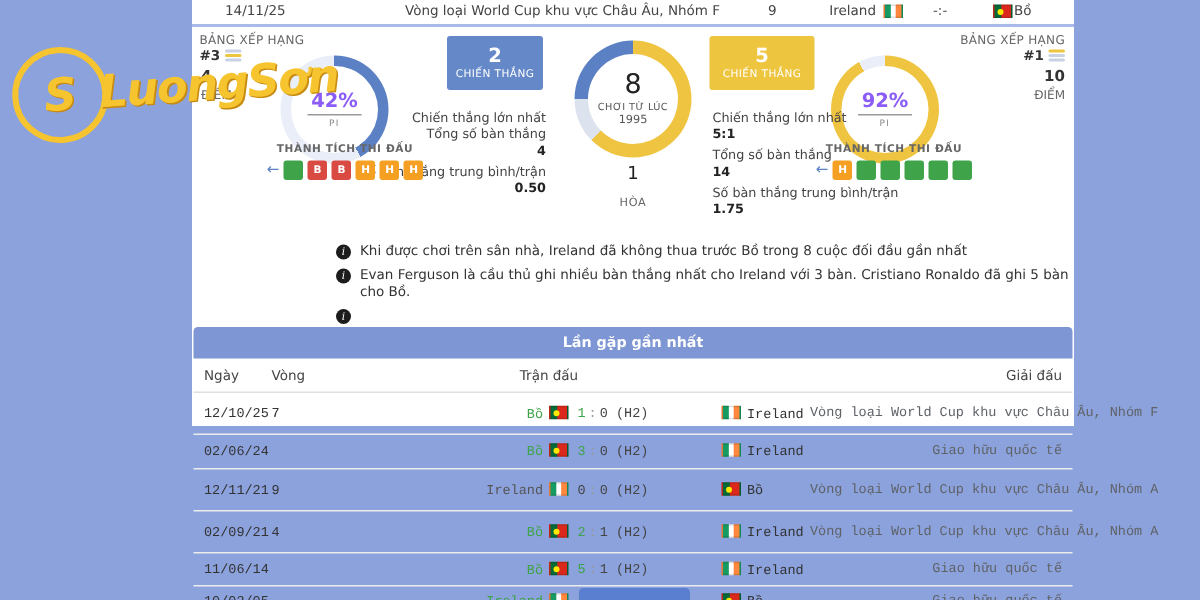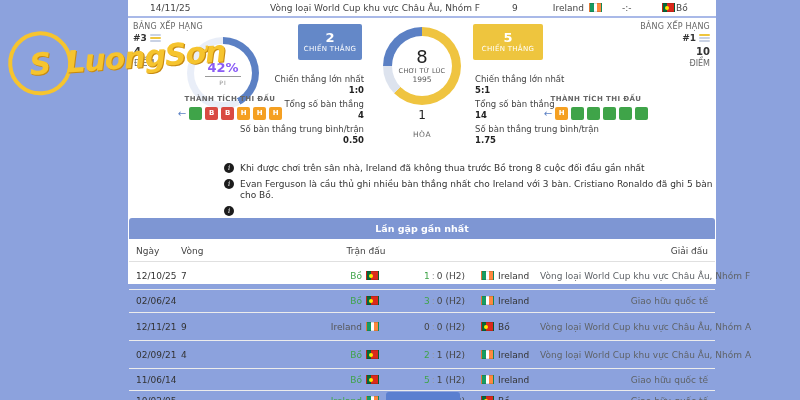--- a/index.html
+++ b/index.html
@@ -87,27 +87,27 @@
            font-size:7px;font-family:"DejaVu Serif",serif;font-style:italic;text-align:center;line-height:10px;margin-right:6px;margin-top:0;}
 
   
   .h2h{position:absolute;left:1px;right:1px;top:218px;}
   .h2h-bar{height:21px;background:#7e96d3;border-radius:3px 3px 0 0;color:#fff;font-size:9.5px;font-weight:bold;
            display:flex;align-items:center;justify-content:center;}
   .h2h-cols{position:relative;height:22px;border-bottom:1px solid #e0e0e0;font-size:9px;color:#444;}
   .h2h-cols span{position:absolute;top:7px;}
   .hc-date{left:7px;} .hc-round{left:52px;} .hc-match{left:197px;width:80px;text-align:center;} .hc-tour{right:7px;}
   .row{position:relative;border-bottom:1px solid #ececec;font-size:9px;color:#333;}
-  .row .cell{position:absolute;top:50%;transform:translateY(-50%);white-space:nowrap;}
+  .row .cell{position:absolute;top:50%;transform:translateY(-50%);white-space:nowrap;font-family:Liberation Mono, monospace;}
   .c-date{left:7px;} .c-round{left:52px;}
   .c-home{left:110px;width:140px;text-align:right;}
   .c-home .flag{margin-left:4px;}
   .c-away{left:352px;width:140px;}
   .c-away .flag{margin-right:4px;}
-  .c-score{left:256px;width:80px;text-align:right;color:#444;}
+  .c-score{left:256px;width:80px;text-align:left;color:#444;}
   .c-tour{right:7px;width:168px;text-align:right;white-space:normal;line-height:11px;color:#5f6368;}
   .w{color:#3fa449;}
   .neutral{color:#555;}
   .sep{color:#999;margin:0 2px;}
 
   
   .more-btn{position:absolute;left:258px;top:392px;width:74px;height:20px;background:#5b7fd0;border:none;border-radius:3px;cursor:pointer;}
 
   
   .watermark{position:absolute;left:8px;top:26px;z-index:20;display:flex;align-items:center;transform:rotate(-4deg);pointer-events:none;}
@@ -159,33 +159,38 @@
     <div class="hole">
       <span class="dc-num">8</span>
       <span class="dc-sub">CHƠI TỪ LÚC</span>
       <span class="dc-year">1995</span>
     </div>
   </div>
   <div class="draws">
     <b>1</b>
     <small>HÒA</small>
   </div>
+  <div class="donut donut-away">
+    <div class="hole">
+      <span class="pct">92%</span>
+      <span class="pct-sub">PI</span>
+    </div>
+  </div>
 
   <div class="wins-box wins-home">
     <div class="n">2</div>
     <div class="t">CHIẾN THẮNG</div>
   </div>
   <div class="wins-box wins-away">
     <div class="n">5</div>
     <div class="t">CHIẾN THẮNG</div>
   </div>
 
   <div class="stats left">
     <div>Chiến thắng lớn nhất</div>
-    <div class="sv">1:0</div>
     <div>Tổng số bàn thắng</div>
     <div class="sv">4</div>
     <div>Số bàn thắng trung bình/trận</div>
     <div class="sv">0.50</div>
   </div>
   <div class="stats right">
     <div>Chiến thắng lớn nhất</div>
     <div class="sv">5:1</div>
     <div>Tổng số bàn thắng</div>
     <div class="sv">14</div>

